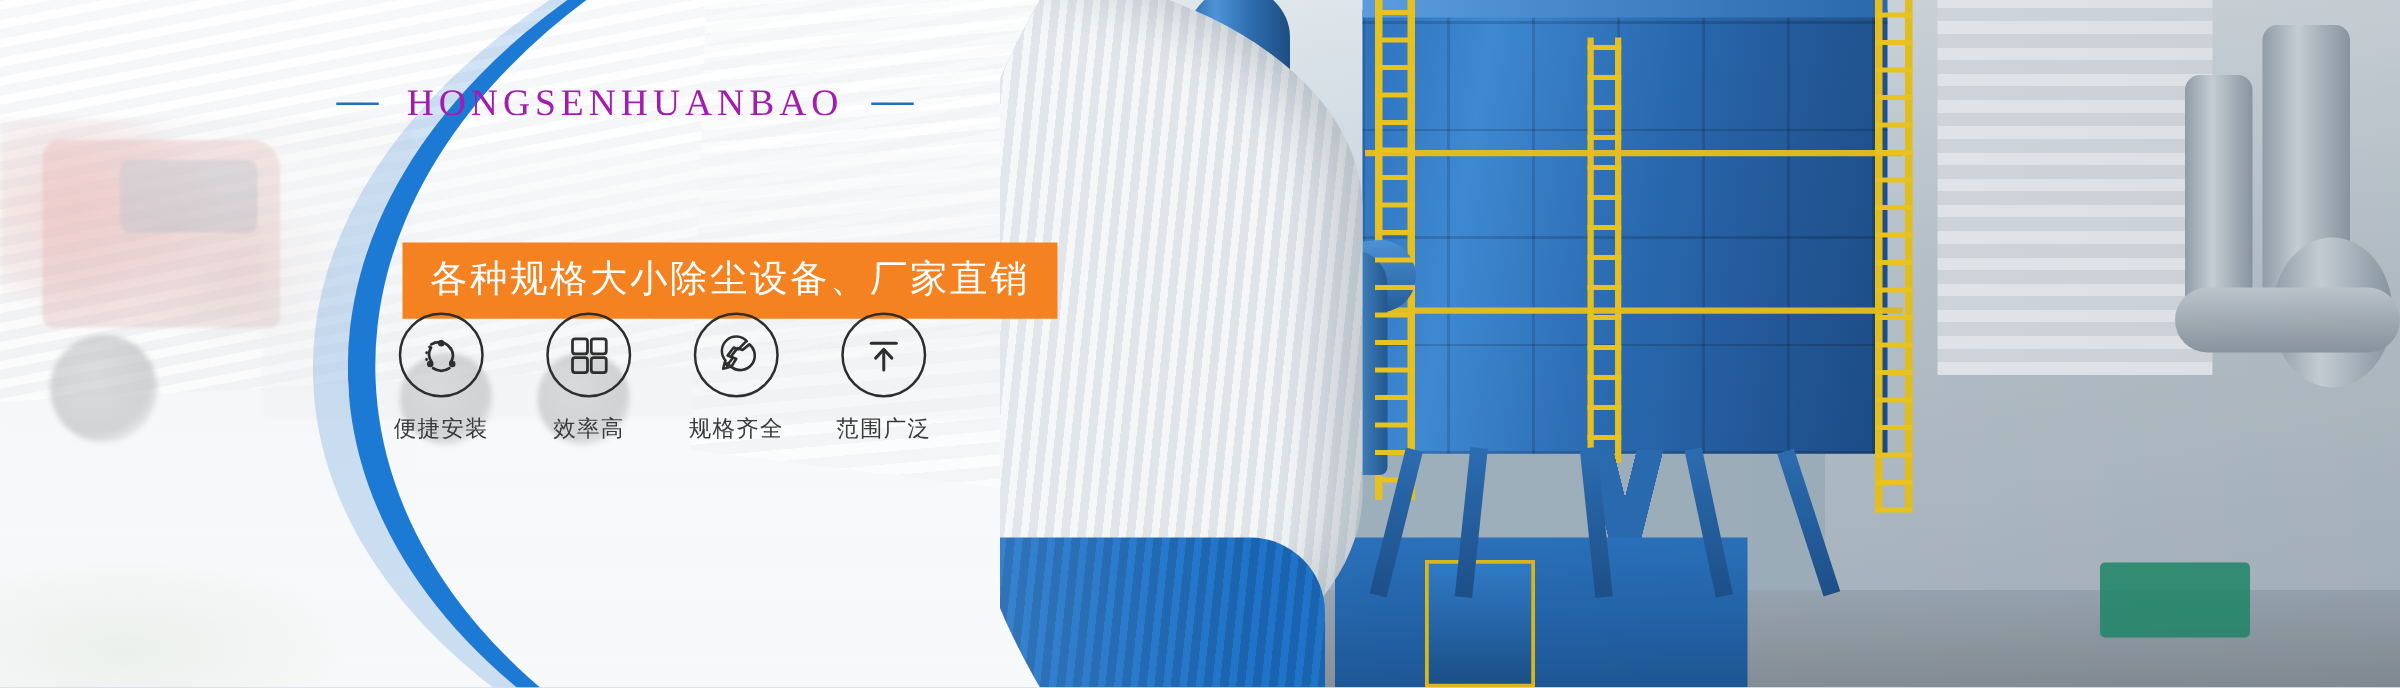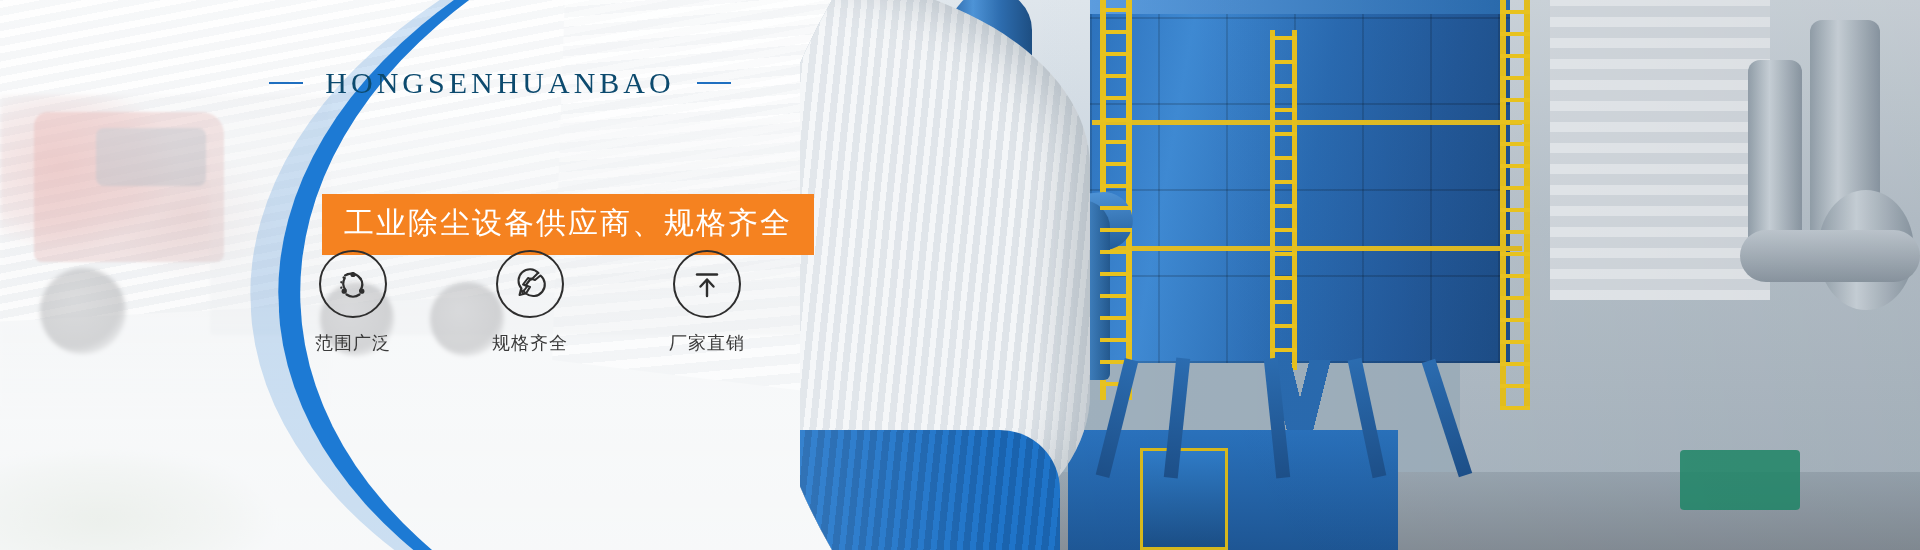--- a/index.html
+++ b/index.html
@@ -220,21 +220,21 @@
     border-left:44px solid rgba(29,122,212,.20);
     transform:rotate(-2deg);pointer-events:none;
   }
 
   
   .content{position:absolute;left:0;top:0;width:1000px;height:550px;}
 
   .eyebrow{
     position:absolute;left:0;top:66px;width:1000px;
     display:flex;align-items:center;justify-content:center;gap:22px;
-    color:#0c4a6e;
+    color:#a21caf;
     font-family:"Liberation Serif","DejaVu Serif",serif;
     font-size:30px;letter-spacing:4px;
   }
   .eyebrow .dash{display:inline-block;width:34px;height:2px;background:#1f6fc0;}
 
   .headline{
     position:absolute;left:0;top:100px;width:1000px;
     text-align:center;
     font-size:70px;font-weight:bold;letter-spacing:3px;
     font-family:"DejaVu Sans","Liberation Sans",sans-serif;
@@ -394,60 +394,71 @@
 
   <div class="content">
 
     <div class="eyebrow">
       <span class="dash"></span>
       <span>HONGSENHUANBAO</span>
       <span class="dash"></span>
     </div>
 
 
-    <div class="ribbon">工业除尘设备供应商、规格齐全</div>
+    <div class="ribbon">各种规格大小除尘设备、厂家直销</div>
 
     <div class="features">
 
       <div class="feature">
         <div class="ring">
           <svg width="40" height="40" viewBox="0 0 40 40">
             <path d="M20 9 A12 12 0 0 0 9.6 27" fill="none" stroke="#2e2e2e" stroke-width="2.2" stroke-linecap="round" stroke-dasharray="0.1 5.2"></path>
             <path d="M12 11.5 A11 11 0 0 1 27.5 15" fill="none" stroke="#2e2e2e" stroke-width="2.2" stroke-linecap="round"></path>
             <path d="M12.5 26 A11 11 0 0 1 11.8 14" fill="none" stroke="#2e2e2e" stroke-width="2.2" stroke-linecap="round"></path>
             <path d="M27.6 14.5 A11 11 0 0 1 27.2 26.5" fill="none" stroke="#2e2e2e" stroke-width="2.2" stroke-linecap="round"></path>
             <path d="M13.5 30.5 A11 11 0 0 0 26.5 30.5" fill="none" stroke="#2e2e2e" stroke-width="2.2" stroke-linecap="round"></path>
             <circle cx="20" cy="10.5" r="2.6" fill="#2e2e2e"></circle>
             <circle cx="11.2" cy="27.2" r="2.6" fill="#2e2e2e"></circle>
             <circle cx="28.8" cy="27.2" r="2.6" fill="#2e2e2e"></circle>
           </svg>
         </div>
-        <div class="flabel">范围广泛</div>
+        <div class="flabel">便捷安装</div>
       </div>
 
+      <div class="feature">
+        <div class="ring">
+          <svg width="38" height="38" viewBox="0 0 38 38">
+            <rect x="6" y="6" width="12" height="12" rx="2" fill="none" stroke="#2e2e2e" stroke-width="2.2"></rect>
+            <rect x="21" y="6" width="12" height="12" rx="2" fill="none" stroke="#2e2e2e" stroke-width="2.2"></rect>
+            <rect x="6" y="21" width="12" height="12" rx="2" fill="none" stroke="#2e2e2e" stroke-width="2.2"></rect>
+            <rect x="21" y="21" width="12" height="12" rx="2" fill="none" stroke="#2e2e2e" stroke-width="2.2"></rect>
+          </svg>
+        </div>
+        <div class="flabel">效率高</div>
+      </div>
 
       <div class="feature">
         <div class="ring">
           <svg width="40" height="40" viewBox="0 0 40 40">
             <path d="M27.5 9.5 L21.5 15.5 L18 14 L13 20.5 L17.5 22 L12.5 28.5 L11 25 L9.5 31 L15.5 29.5 L13.5 26.5
                      M28.5 9 A11.5 11.5 0 1 0 11.5 24.5" fill="none" stroke="#2e2e2e" stroke-width="2" stroke-linejoin="round" stroke-linecap="round"></path>
             <path d="M30.5 11.5 A11 11 0 0 1 16 29.5 L20 23 L15.5 21.5 L21 14.5 L25 16 L30.5 11.5 Z" fill="none" stroke="#2e2e2e" stroke-width="2.1" stroke-linejoin="round" stroke-linecap="round"></path>
           </svg>
         </div>
         <div class="flabel">规格齐全</div>
       </div>
 
       <div class="feature">
         <div class="ring">
           <svg width="38" height="38" viewBox="0 0 38 38">
             <line x1="9" y1="9.5" x2="29" y2="9.5" stroke="#2e2e2e" stroke-width="2.4" stroke-linecap="round"></line>
             <line x1="19" y1="31" x2="19" y2="15" stroke="#2e2e2e" stroke-width="2.4" stroke-linecap="round"></line>
             <polyline points="12.5,21.5 19,14.5 25.5,21.5" fill="none" stroke="#2e2e2e" stroke-width="2.4" stroke-linecap="round" stroke-linejoin="round"></polyline>
           </svg>
         </div>
-        <div class="flabel">厂家直销</div>
+        <div class="flabel">范围广泛</div>
       </div>
 
     </div>
 
   </div>
 
 </div>
 
 </body></html>

